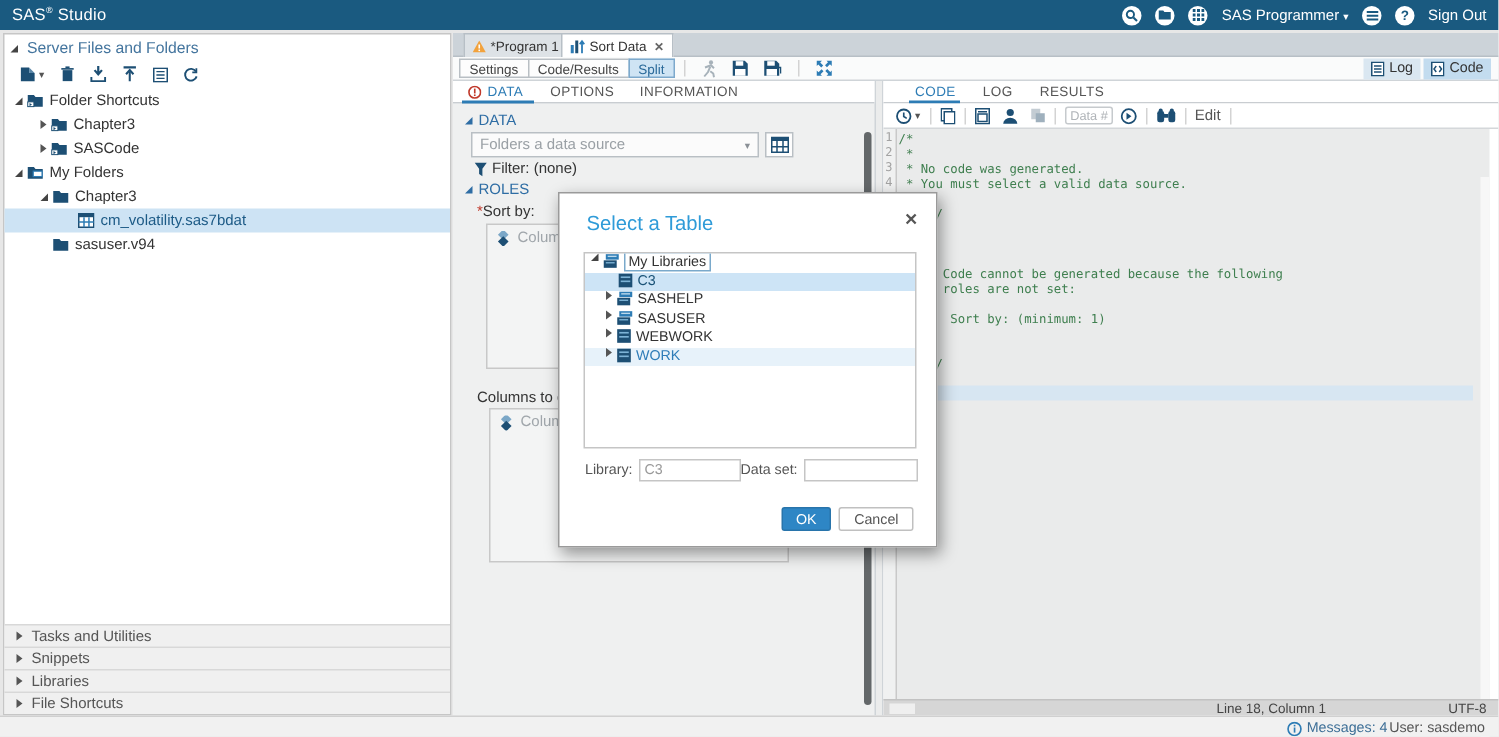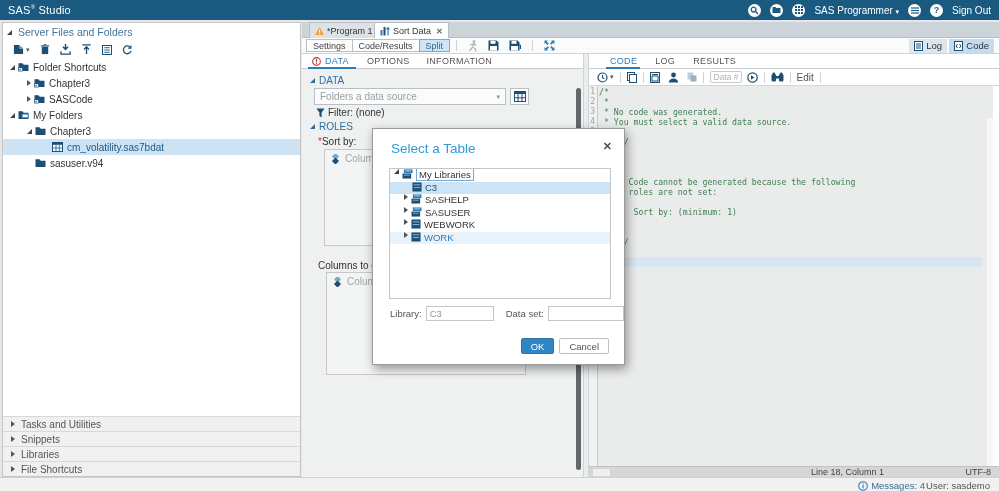--- a/index.html
+++ b/index.html
@@ -630,21 +630,21 @@
               <rect x="2" y="2.5" width="7" height="1.2" fill="#7db3d6"></rect>
               <rect x="2" y="5.5" width="7" height="1.2" fill="#7db3d6"></rect>
             </svg>
           </span>
           <span>WORK</span>
         </div>
       </div>
     <div class="m-fields">
       <span>Library:</span>
       <div class="m-input" style="width:68px;margin-left:4px">C3</div>
-      <span style="margin-left:12px">Data set:</span>
+      <span style="margin-left:0">Data set:</span>
       <div class="m-input" style="width:76px;margin-left:4px"></div>
     </div>
     <div class="m-btns">
       <div class="mbtn ok">OK</div>
       <div class="mbtn cancel">Cancel</div>
     </div>
   </div>
 
 </div>
 

